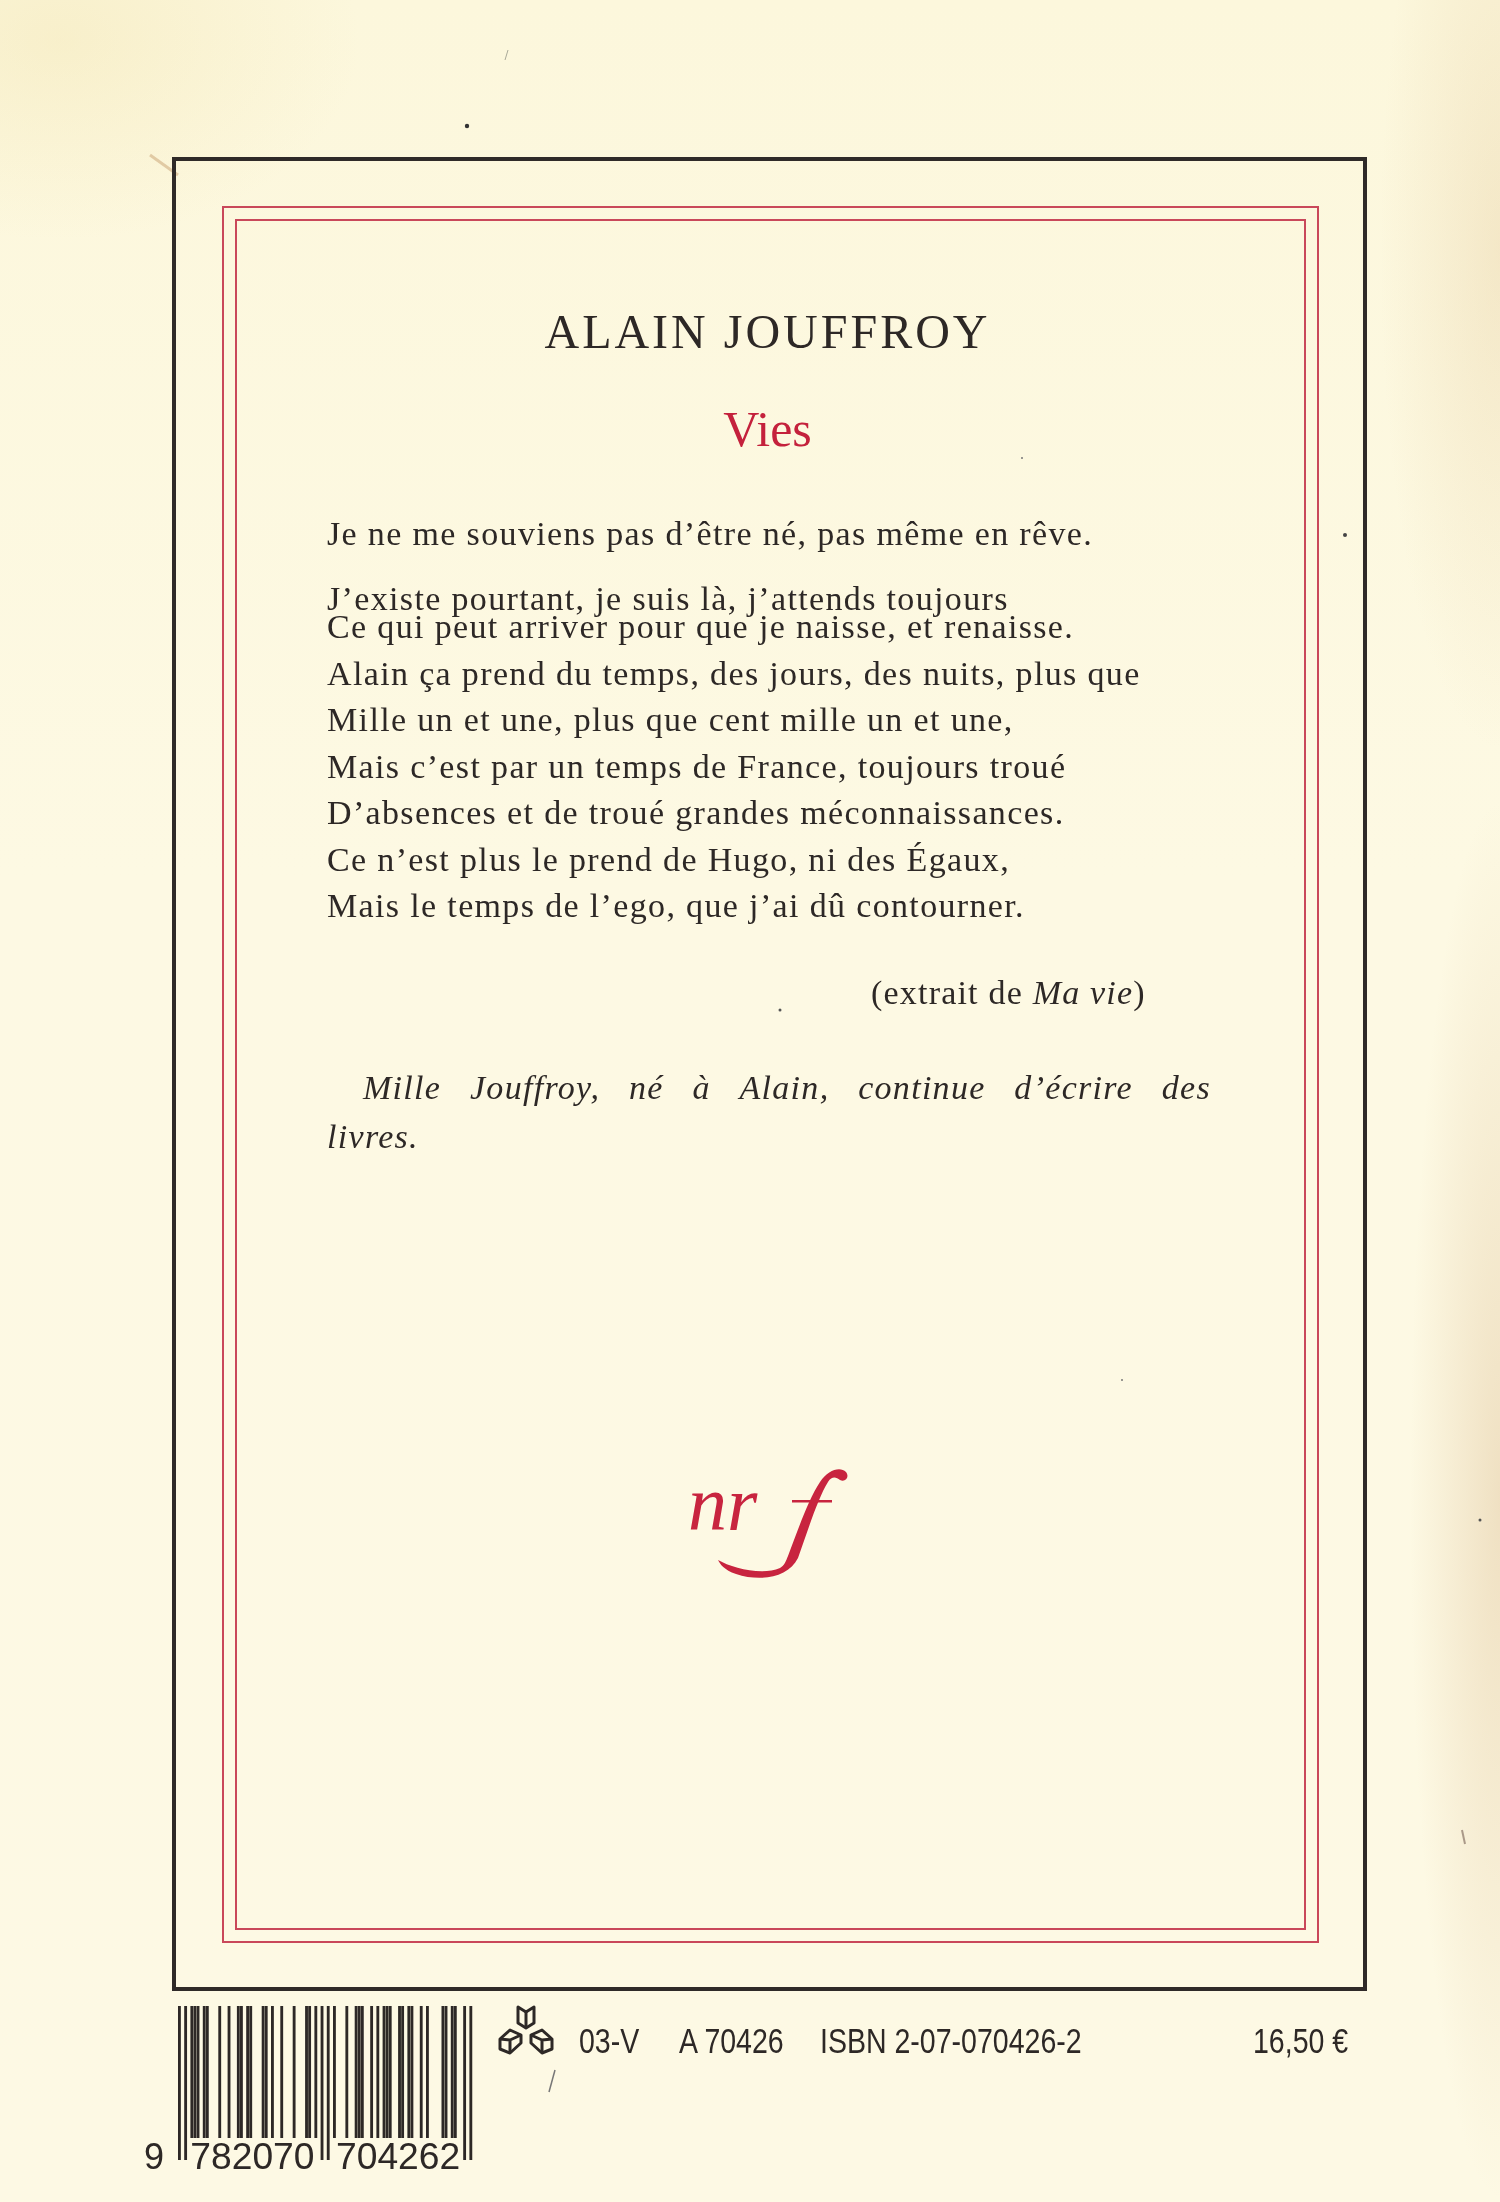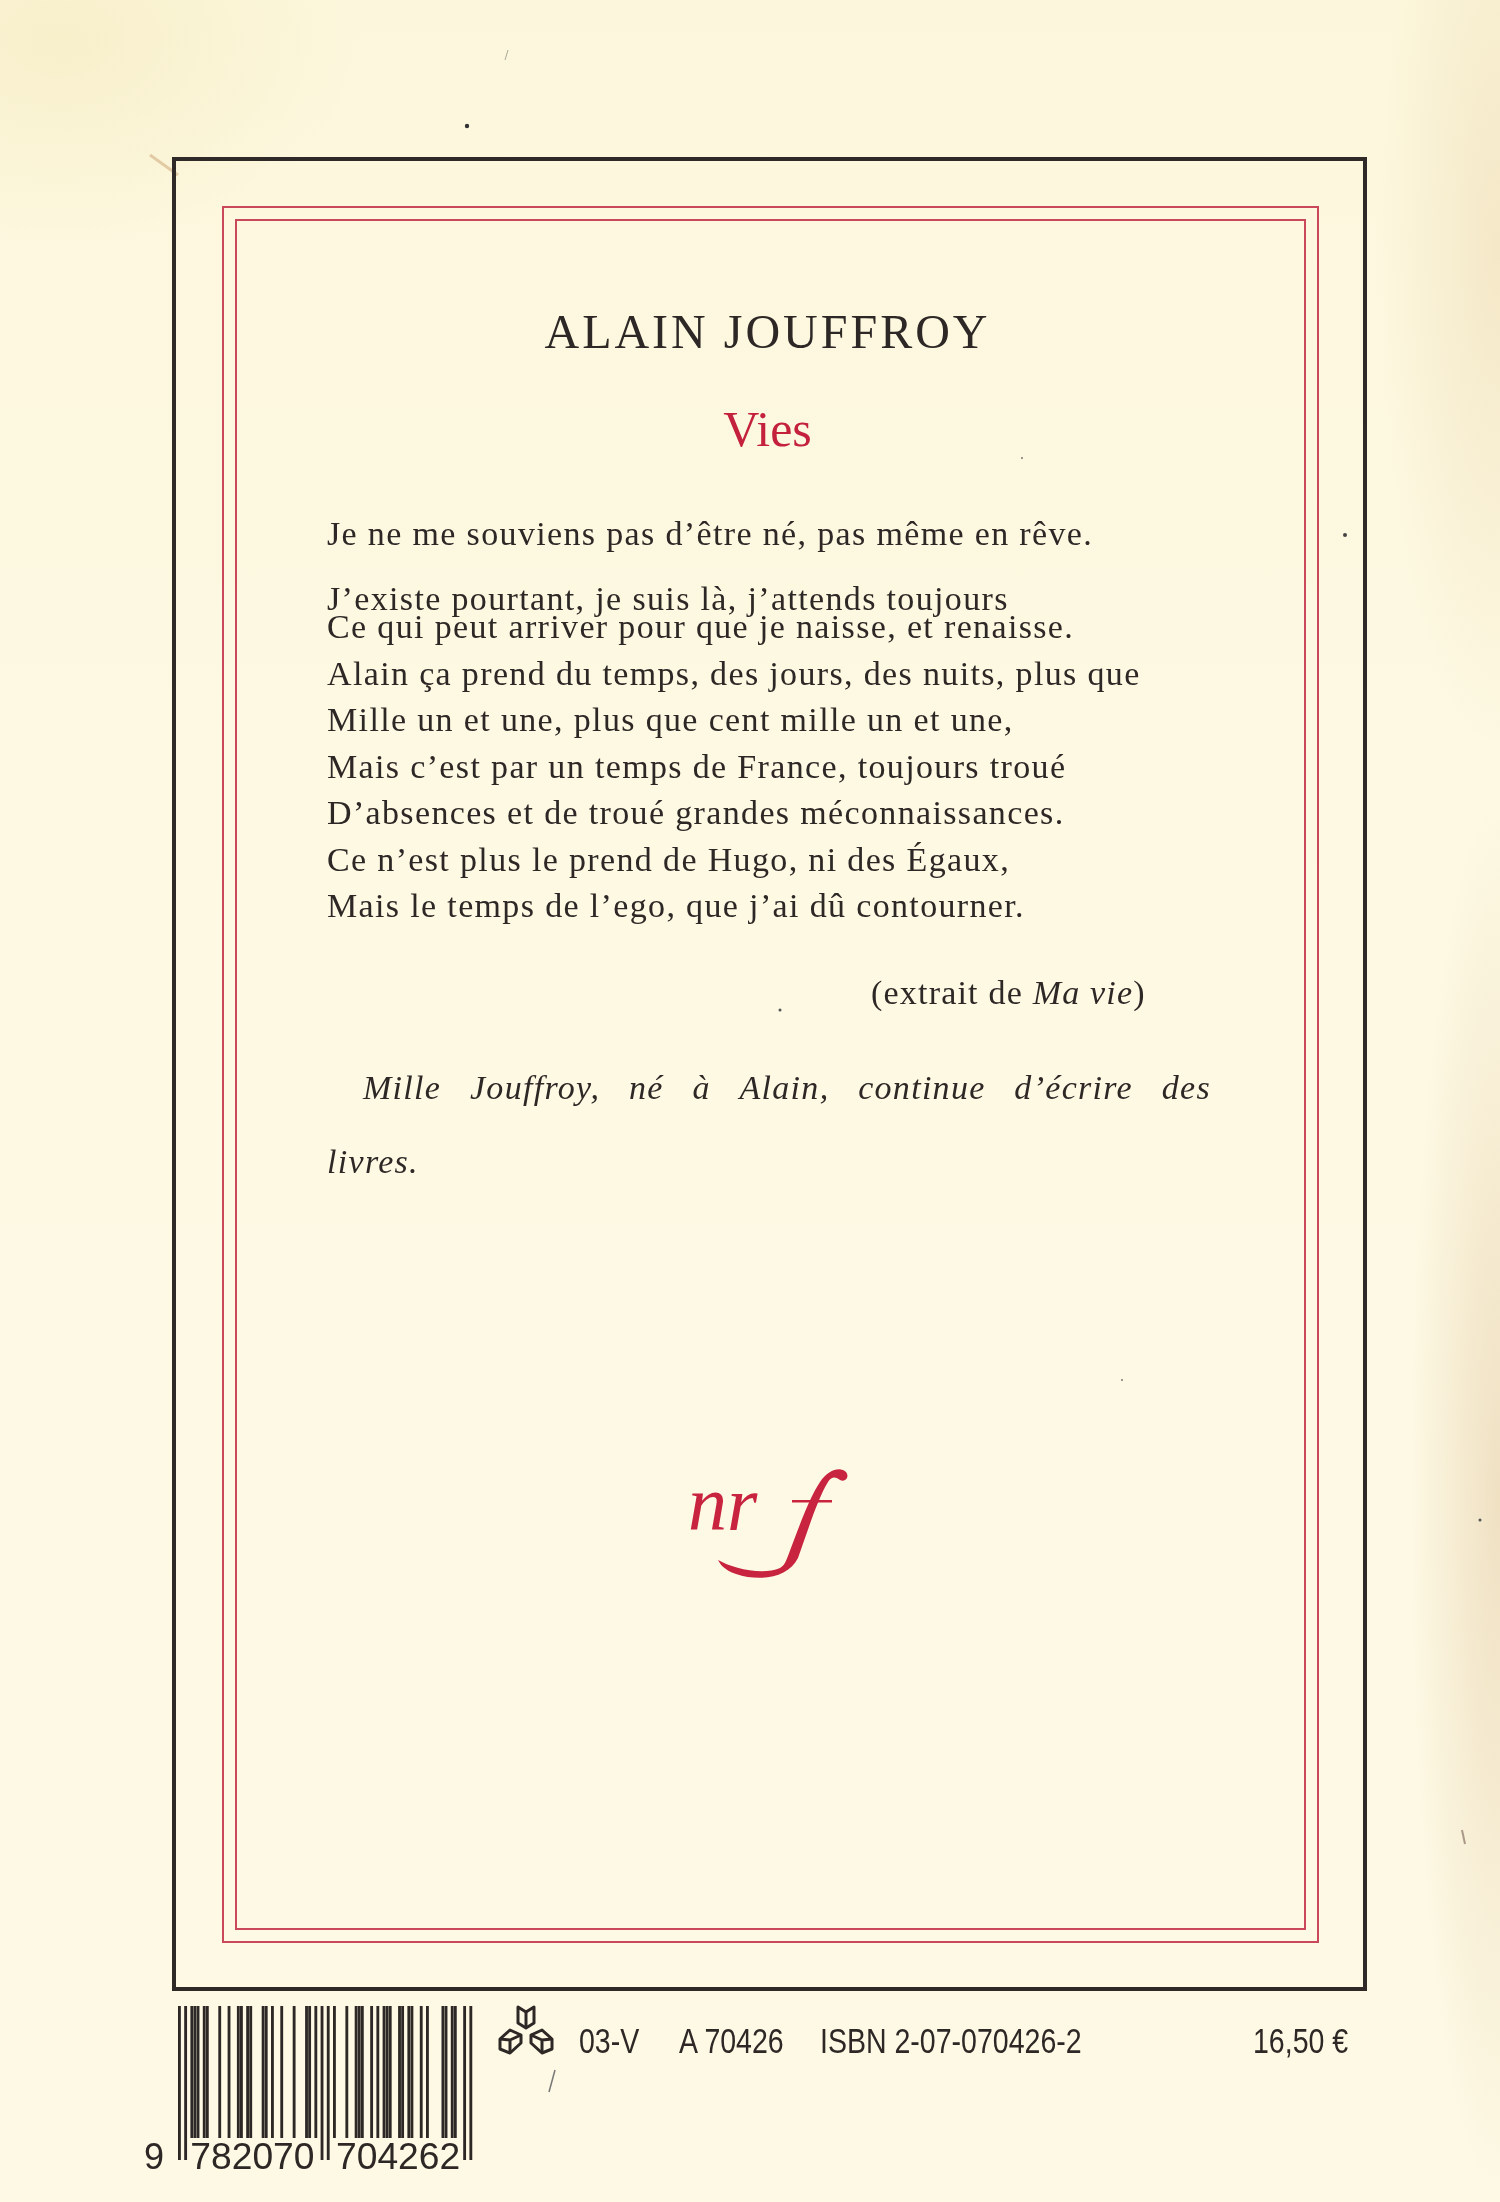--- a/index.html
+++ b/index.html
@@ -43,21 +43,21 @@
       left: 871px; top: 973px; font-size: 34px; letter-spacing: 1.2px; line-height: 40px;
       white-space: nowrap;
       text-align: center;
     }
     .extrait i { font-style: italic; }
     .bio {
       font-size: 34px; font-style: italic; letter-spacing: 1.3px; line-height: 40px;
       white-space: nowrap;
     }
     .bio1 { left: 363px; top: 1068px; width: 848px; display: flex; justify-content: space-between; }
-    .bio2 { left: 327px; top: 1117px; margin-top: 25px; }
+    .bio2 { left: 327px; top: 1117px; }
     .nrf { left: 680px; top: 1460px; width: 180px; height: 120px; }
     .barcode { left: 140px; top: 2004px; width: 340px; height: 172px; }
     .gallimard-logo { left: 496px; top: 2003px; width: 60px; height: 56px; }
     .bottom-text {
       font-family: "Liberation Sans", "DejaVu Sans", sans-serif;
       font-size: 35px; line-height: 40px; color: #2d2826; white-space: nowrap;
       transform-origin: 0 0; transform: scaleX(0.815);
       top: 2021px;
     }
     .specks { left: 0; top: 0; width: 1500px; height: 2202px; pointer-events: none; }

